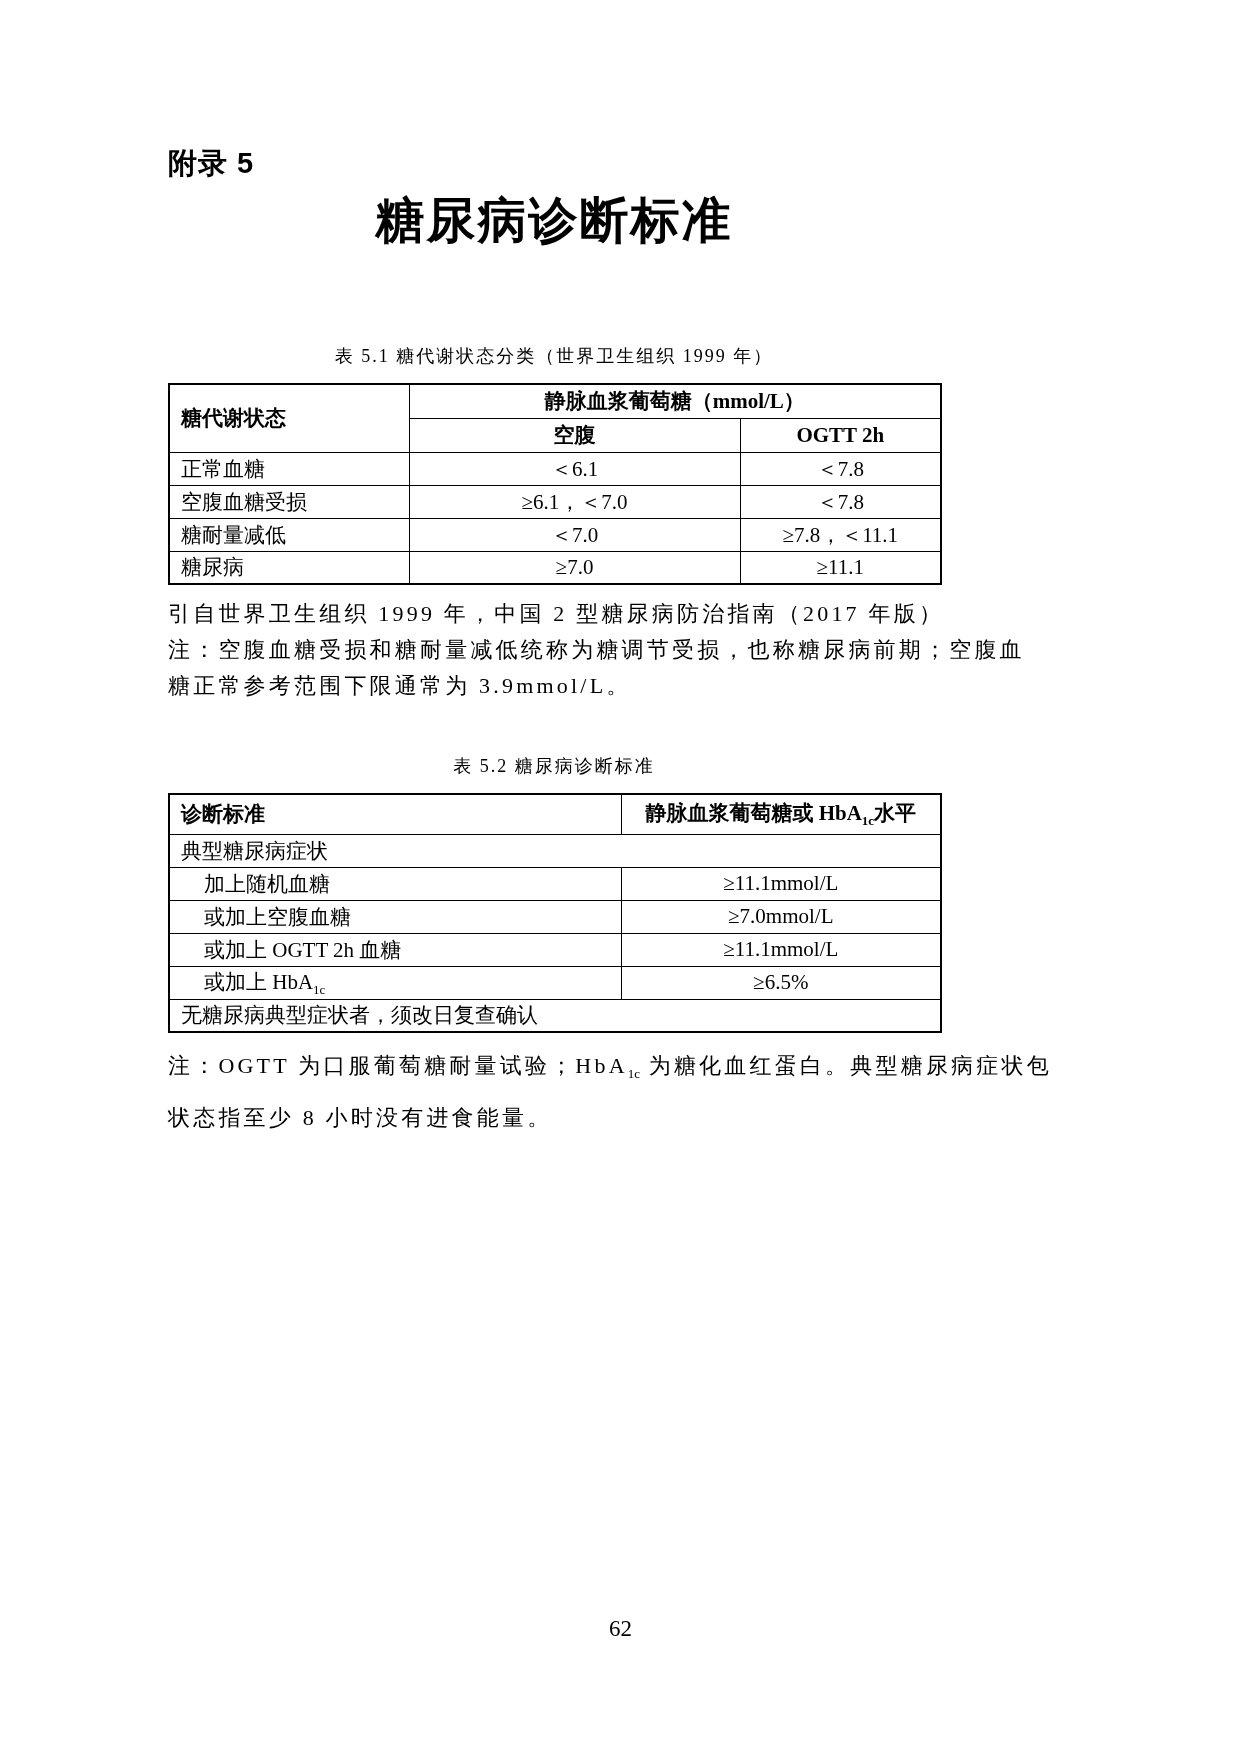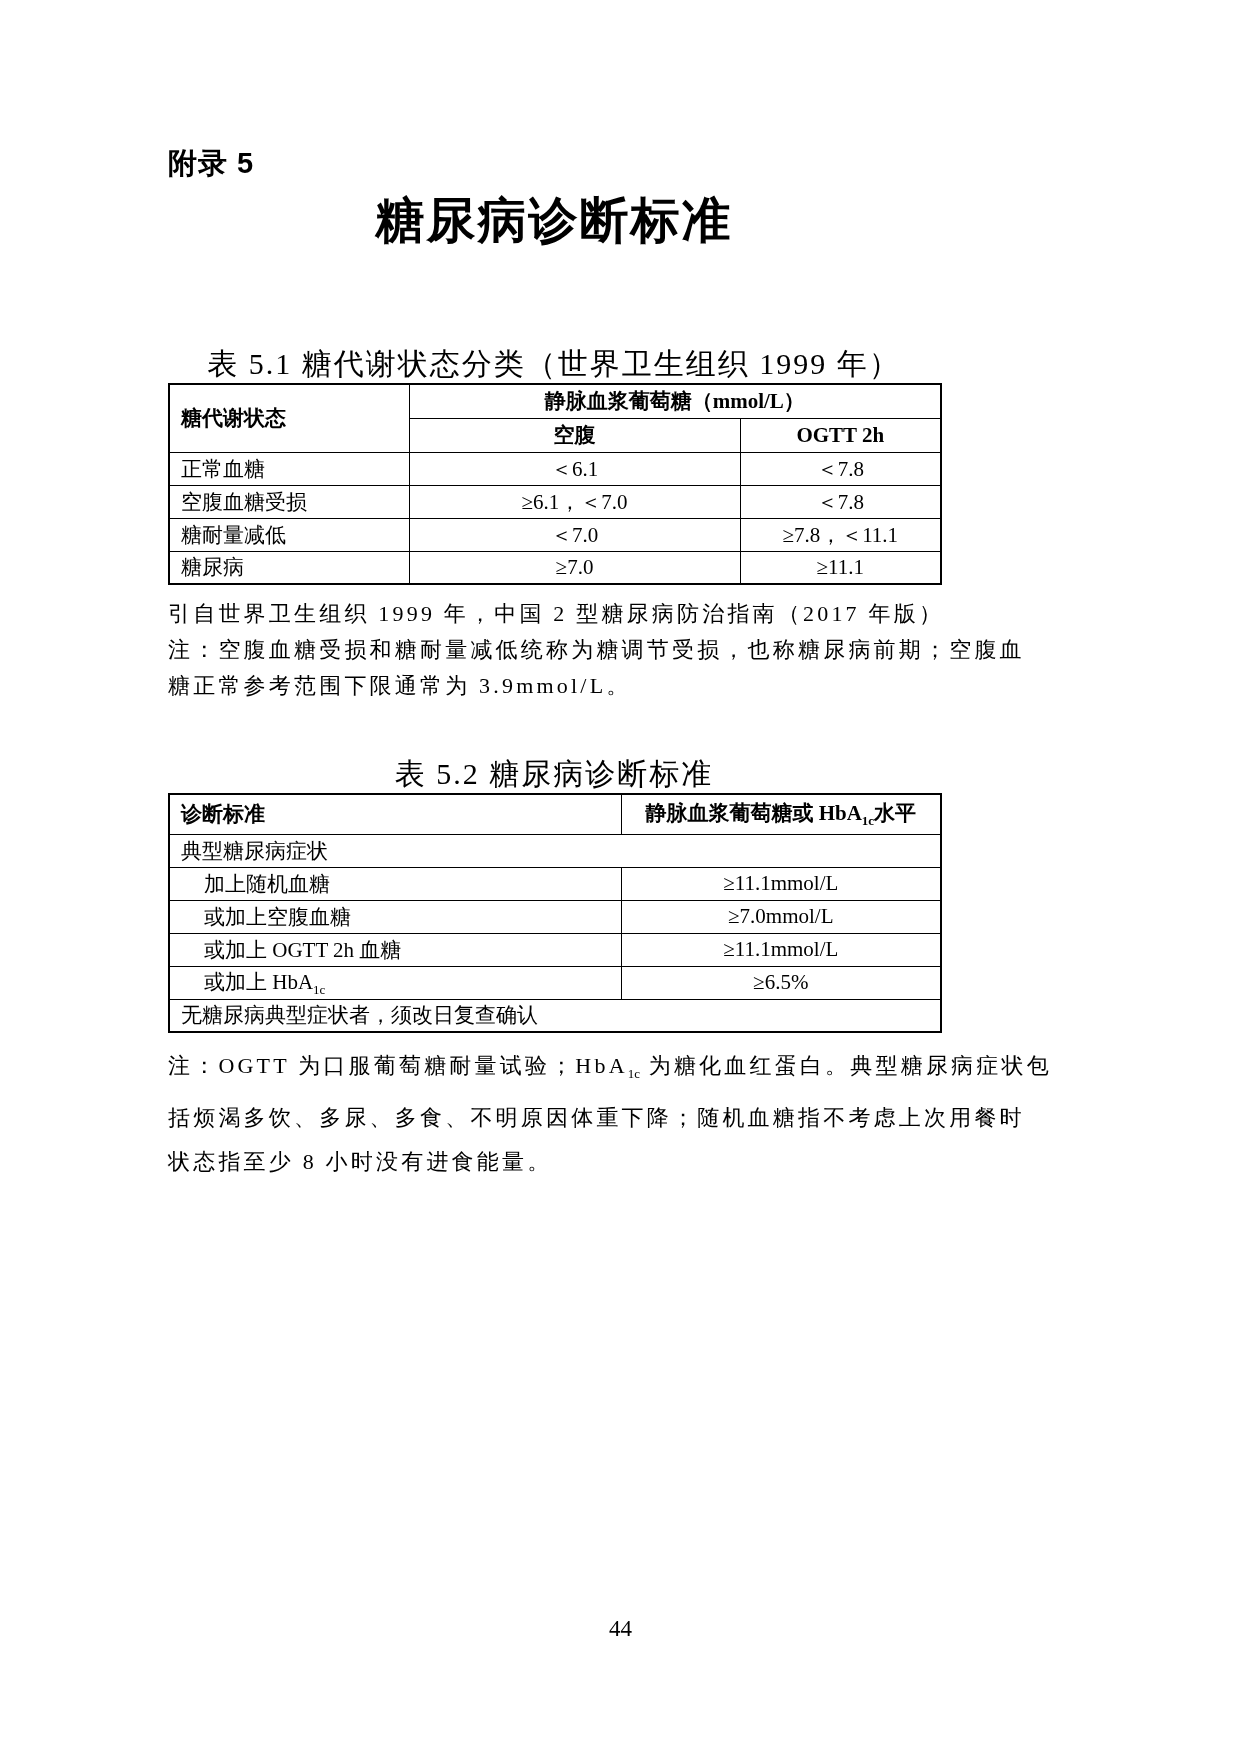--- a/index.html
+++ b/index.html
@@ -10,21 +10,21 @@
   .appendix{
     position:absolute;left:168px;top:144px;font-size:29px;font-weight:600;
     font-family:"Liberation Sans","DejaVu Sans",sans-serif;letter-spacing:1px;
   }
   .doc-title{
     position:absolute;left:168px;top:188px;width:772px;margin:0;text-align:center;
     font-size:49px;font-weight:700;letter-spacing:2px;
   }
   .caption{
     position:absolute;left:168px;width:772px;text-align:center;
-    font-size:30px;letter-spacing:2px;white-space:nowrap;
+    font-size:18px;letter-spacing:2px;white-space:nowrap;
   }
   .cap1{top:344px;}
   .cap2{top:754px;}
   table{
     position:absolute;left:168px;width:772px;border-collapse:collapse;table-layout:fixed;
     border:2.5px solid #000;
   }
   .t1{top:383px;}
   .t2{top:793px;}
   td{
@@ -136,19 +136,18 @@
         <td class="center">≥6.5%</td>
       </tr>
       <tr>
         <td colspan="2" class="left">无糖尿病典型症状者，须改日复查确认</td>
       </tr>
     </tbody>
   </table>
 
   <div class="note note2">
     <div><span>注：OGTT 为口服葡萄糖耐量试验；HbA</span><span class="sub">1c</span><span> 为糖化血红蛋白。典型糖尿病症状包</span></div>
-    <div>括烦渴多饮、多尿、多食、不明原因体重下降；随机血糖指不考虑上次用餐时</div>
     <div>状态指至少 8 小时没有进食能量。</div>
   </div>
 
-  <div class="pagenum">44</div>
+  <div class="pagenum">62</div>
 
 </div>
 
 </body></html>

